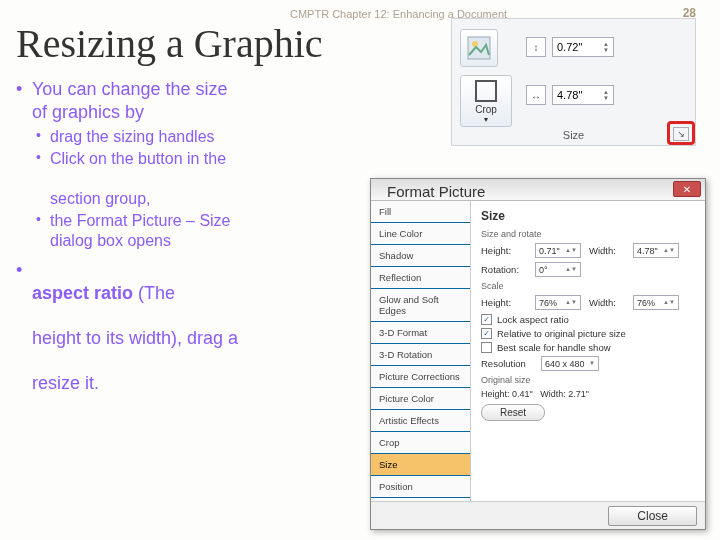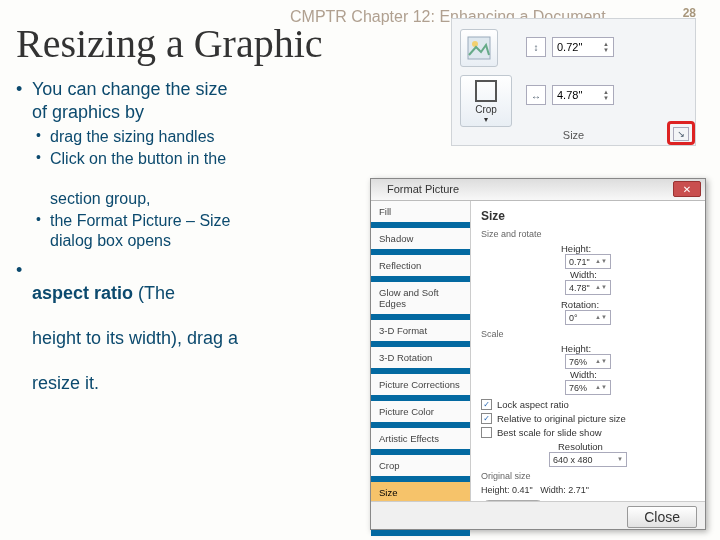--- a/index.html
+++ b/index.html
@@ -1,20 +1,20 @@
 <!DOCTYPE html>
 <html><head>
 <meta charset="utf-8">
 <style>
   * { box-sizing: border-box; margin: 0; padding: 0; }
   body { width: 720px; height: 540px; background: #fdfdfb; font-family: Arial, sans-serif; position: relative; overflow: hidden; }
-  .chapter { position: absolute; top: 8px; left: 290px; font-size: 16px; color: #b0a090; }
+  .chapter { position: absolute; top: 8px; left: 290px; font-size: 11px; color: #b0a090; }
   .pagenum { position: absolute; top: 6px; right: 24px; font-size: 12px; color: #a8977c; font-weight: bold; }
   .title { position: absolute; top: 20px; left: 16px; font-size: 40px; color: #333; font-family: Georgia, 'Times New Roman', serif; }
-  .body-text { position: absolute; top: 78px; left: 16px; width: 350px; font-size: 18px; color: #0c4a6e; line-height: 1.25; }
+  .body-text { position: absolute; top: 78px; left: 16px; width: 350px; font-size: 18px; color: #8b5cf6; line-height: 1.25; }
   .body-text ul.outer { list-style: none; padding: 0; }
   .body-text ul.outer > li { padding-left: 16px; position: relative; margin-bottom: 8px; }
   .body-text ul.outer > li::before { content: "•"; position: absolute; left: 0; top: 0; }
   .body-text ul.inner { list-style: none; padding: 0; margin-top: 4px; }
   .body-text ul.inner > li { padding-left: 18px; position: relative; font-size: 16px; margin-bottom: 2px; }
   .body-text ul.inner > li::before { content: "•"; position: absolute; left: 4px; top: 0; font-size: 14px; }
   .bold { font-weight: bold; text-align: right; }
 
   
   .ribbon { position: absolute; top: 18px; right: 24px; width: 245px; height: 128px; background: #f3f5f7; border: 1px solid #d0d4d8; }
@@ -30,41 +30,41 @@
   .ribbon .spinrow .arricon { width:20px; height:20px; border:1px solid #aab; background:#fff; display:flex; align-items:center; justify-content:center; font-size:10px; color:#456; margin-right:6px; }
   .ribbon .spinrow .spin { width:62px; height:20px; border:1px solid #aab; background:#fff; font-size:11px; padding:2px 4px; display:flex; align-items:center; justify-content:space-between; }
   .ribbon .spinrow .spin .ud { display:flex; flex-direction:column; font-size:6px; line-height:6px; color:#666; }
   .ribbon .grouplabel { position:absolute; bottom:4px; left:0; width:100%; text-align:center; font-size:11px; color:#555; }
   .ribbon .launcher { position:absolute; bottom:4px; right:6px; width:16px; height:14px; border:1px solid #aab; font-size:9px; text-align:center; line-height:12px; color:#456; }
   .ribbon .redbox { position:absolute; bottom:0px; right:0px; width:28px; height:24px; border:3px solid #d22; border-radius:4px; pointer-events:none; }
 
   
   .dlg { position:absolute; top:178px; left:370px; width:336px; height:352px; background:#f0f0f0; border:1px solid #888; box-shadow: 2px 2px 6px rgba(0,0,0,0.3); font-size:10px; color:#333; }
   .dlg .titlebar { height:22px; background:linear-gradient(#ddd,#f8f8f8); border-bottom:1px solid #bbb; position:relative; }
-  .dlg .titlebar .t { position:absolute; left:8px; top:4px; font-size:11px;padding-left:8px; }
+  .dlg .titlebar .t { position:absolute; left:8px; top:4px; font-size:15px;padding-left:8px; }
   .dlg .titlebar .close { position:absolute; right:4px; top:2px; width:28px; height:16px; background:#c94f4f; color:#fff; text-align:center; font-size:10px; line-height:16px; border:1px solid #933; border-radius:2px; }
   .dlg .content { position:absolute; top:22px; bottom:28px; left:0; right:0; display:flex; }
   .dlg .nav { width:100px; background:#fafafa; border-right:1px solid #ccc; }
-  .dlg .nav .item { padding:5px 8px; font-size:9.5px; color:#444; border-bottom:6px solid #0369a1; }
+  .dlg .nav .item { padding:5px 8px; font-size:9.5px; color:#444; border-bottom:1px solid #0369a1; }
   .dlg .nav .item.sel { background:#f6c36a; color:#000; }
   .dlg .pane { flex:1; padding:8px 10px; background:#fff; overflow:hidden; }
   .dlg .pane h4 { font-size:12px; margin-bottom:6px; color:#333; }
   .dlg .pane .sect { font-size:9px; color:#666; margin:4px 0; }
-  .dlg .pane .row { display:flex; align-items:center; margin-bottom:4px;flex-direction:column; }
+  .dlg .pane .row { display:flex; align-items:center; margin-bottom:4px; }
   .dlg .pane .row label { width:54px; font-size:9.5px; }
   .dlg .pane .row label.mid { width:44px; margin-left:8px; }
   .dlg .pane .row .fld { width:46px; height:15px; border:1px solid #aab; background:#fff; font-size:9px; padding:0 3px; display:flex; align-items:center; justify-content:space-between; }
   .dlg .pane .row .fld .ud { font-size:6px; line-height:5px; color:#777; display:flex; flex-direction:column; }
-  .dlg .pane .row .fld.wide { width:78px; }
+  .dlg .pane .row .fld.wide { width:58px; }
   .dlg .pane .chk { display:flex; align-items:center; margin-bottom:3px; font-size:9.5px; }
   .dlg .pane .chk .box { width:11px; height:11px; border:1px solid #888; background:#fff; margin-right:5px; text-align:center; font-size:8px; line-height:9px; color:#2565b0; }
   .dlg .pane .orig { margin-top:4px; font-size:9px; }
   .dlg .pane .reset { display:inline-block; margin-top:5px; padding:2px 18px; border:1px solid #aaa; background:linear-gradient(#fff,#e6e6e6); font-size:10px; border-radius:8px; }
   .dlg .footer { position:absolute; bottom:0; left:0; right:0; height:28px; border-top:1px solid #ccc; background:#f0f0f0; text-align:right; padding:4px 8px; }
-  .dlg .footer .btn { display:inline-block; padding:2px 16px; border:1px solid #999; background:linear-gradient(#fff,#e2e2e2); font-size:14px; border-radius:2px; }
+  .dlg .footer .btn { display:inline-block; padding:2px 28px; border:1px solid #999; background:linear-gradient(#fff,#e2e2e2); font-size:12px; border-radius:2px; }
 </style>
 </head>
 <body>
 
 <div class="chapter">CMPTR Chapter 12: Enhancing a Document</div>
 <div class="pagenum">28</div>
 <div class="title">Resizing a Graphic</div>
 
 <div class="body-text">
   <ul class="outer">
@@ -134,20 +134,21 @@
 </div>
 
 <div class="dlg">
   <div class="titlebar">
     <span class="t">Format Picture</span>
     <div class="close">✕</div>
   </div>
   <div class="content">
     <div class="nav">
       <div class="item">Fill</div>
+      <div class="item">Line Color</div>
       <div class="item">Shadow</div>
       <div class="item">Reflection</div>
       <div class="item">Glow and Soft Edges</div>
       <div class="item">3-D Format</div>
       <div class="item">3-D Rotation</div>
       <div class="item">Picture Corrections</div>
       <div class="item">Picture Color</div>
       <div class="item">Artistic Effects</div>
       <div class="item">Crop</div>
       <div class="item sel">Size</div>
@@ -193,21 +194,21 @@
       <div class="chk">
           <span class="box">✓</span>
           <span>Lock aspect ratio</span>
         </div>
       <div class="chk">
           <span class="box">✓</span>
           <span>Relative to original picture size</span>
         </div>
       <div class="chk">
           <span class="box"></span>
-          <span>Best scale for slide show</span>
+          <span>Best scale for handle show</span>
         </div>
       <div class="row">
         <label style="width:60px">Resolution</label>
         <div class="fld wide">
             <span>640 x 480</span>
             <span class="ud">▼</span>
           </div>
       </div>
       <div class="sect">Original size</div>
       <div class="orig"><span>Height: 0.41"</span>&nbsp;&nbsp;&nbsp;<span>Width: 2.71"</span></div>

